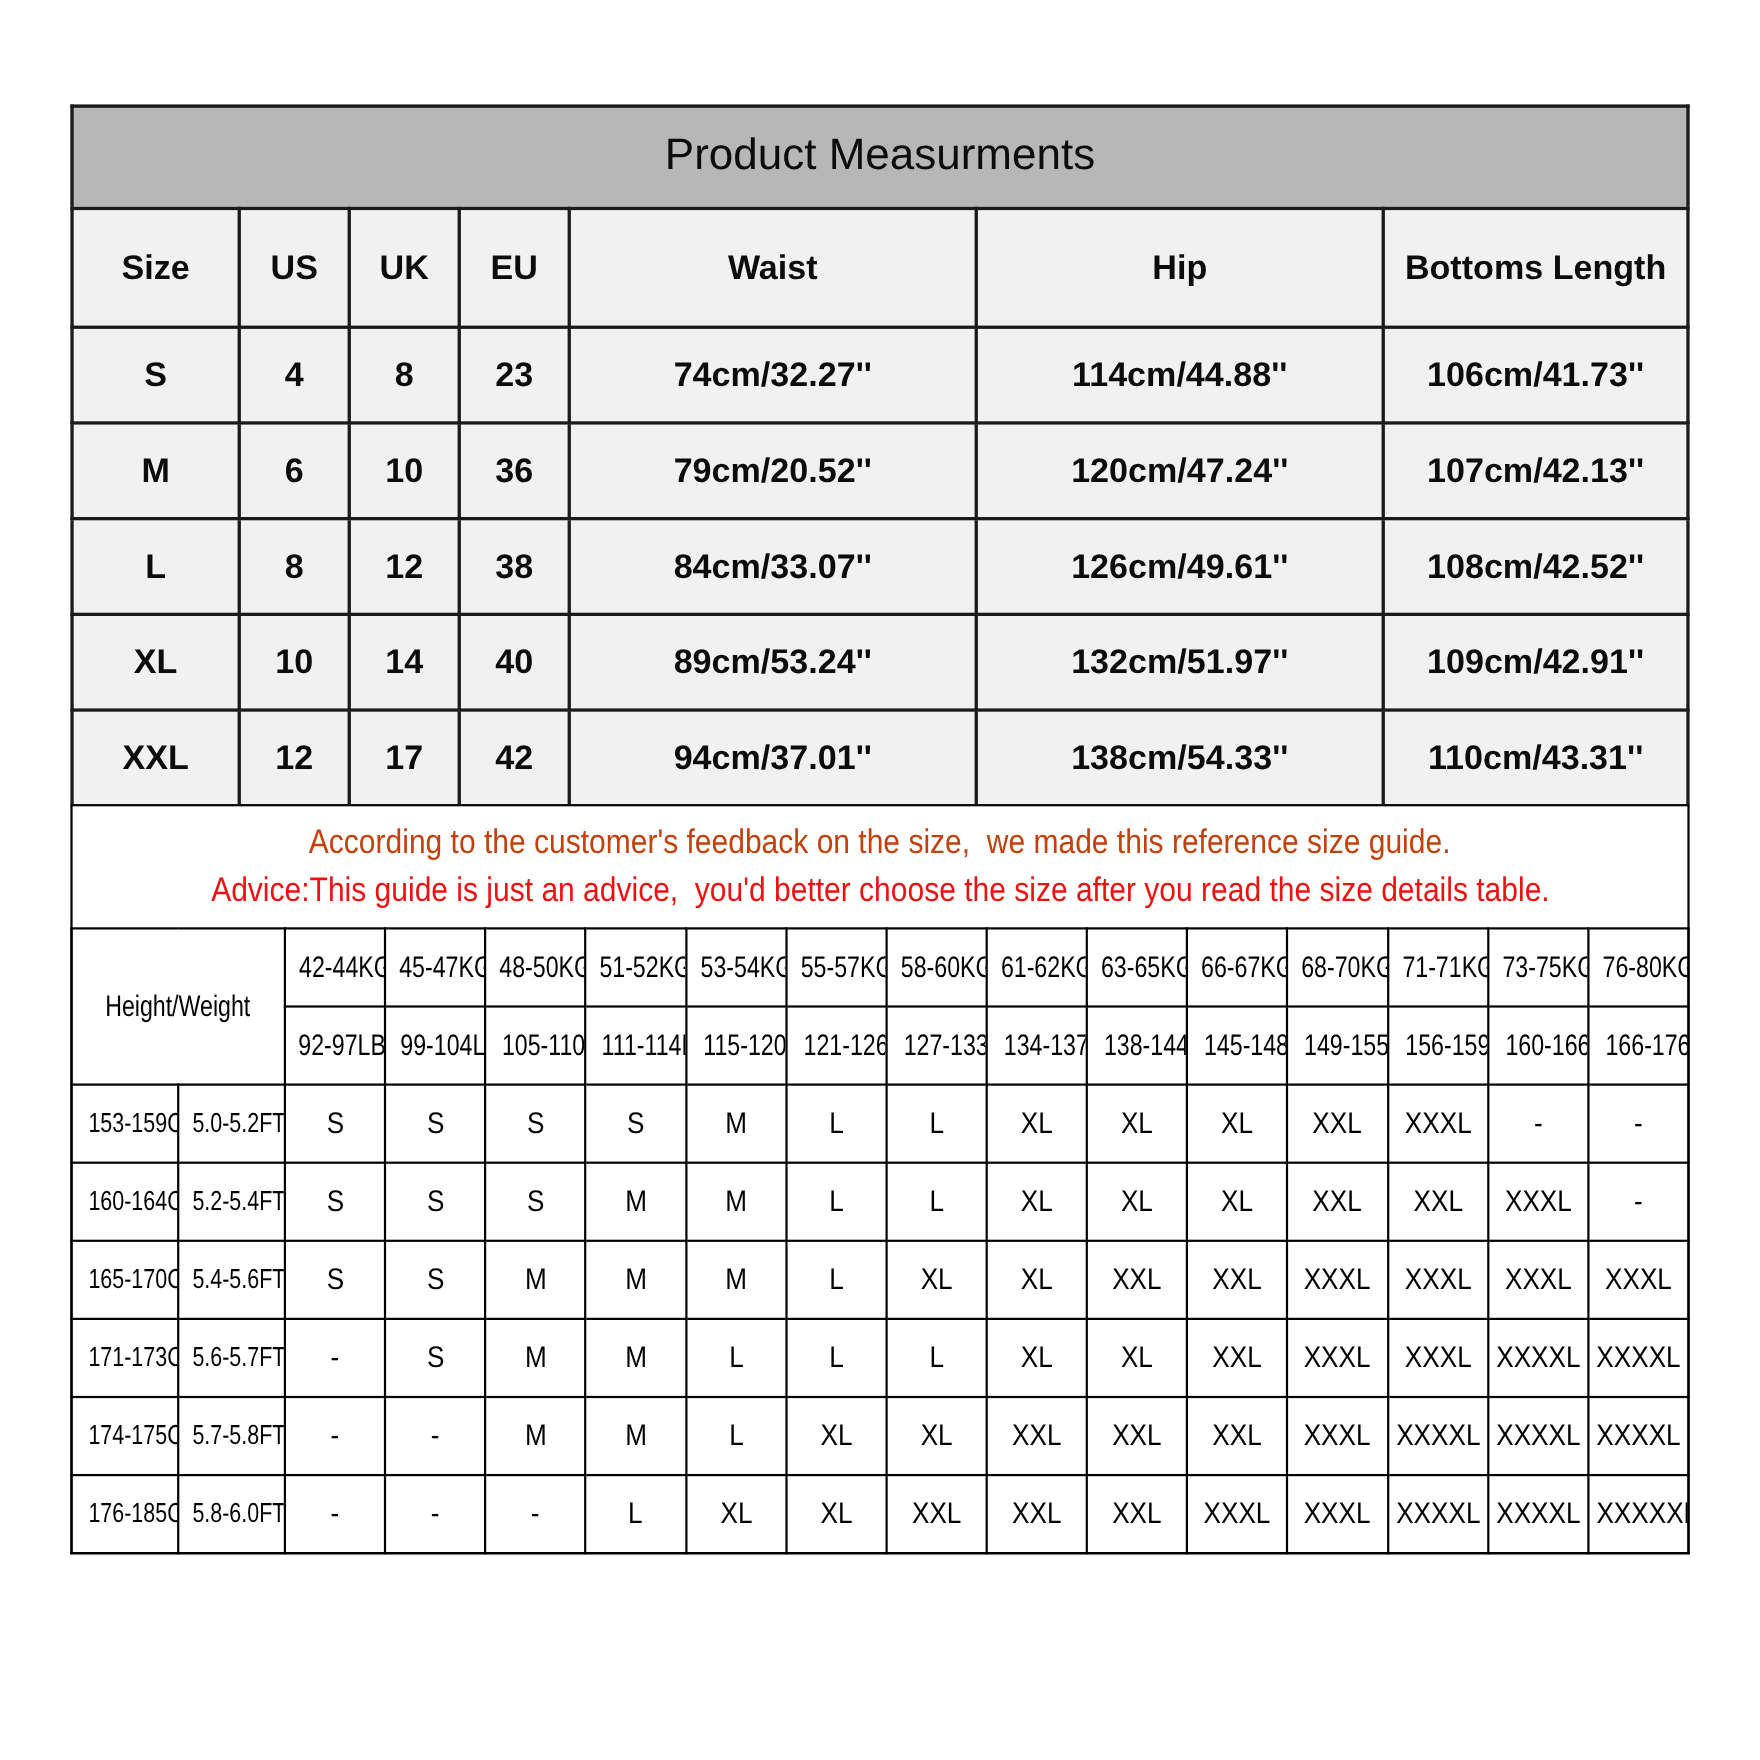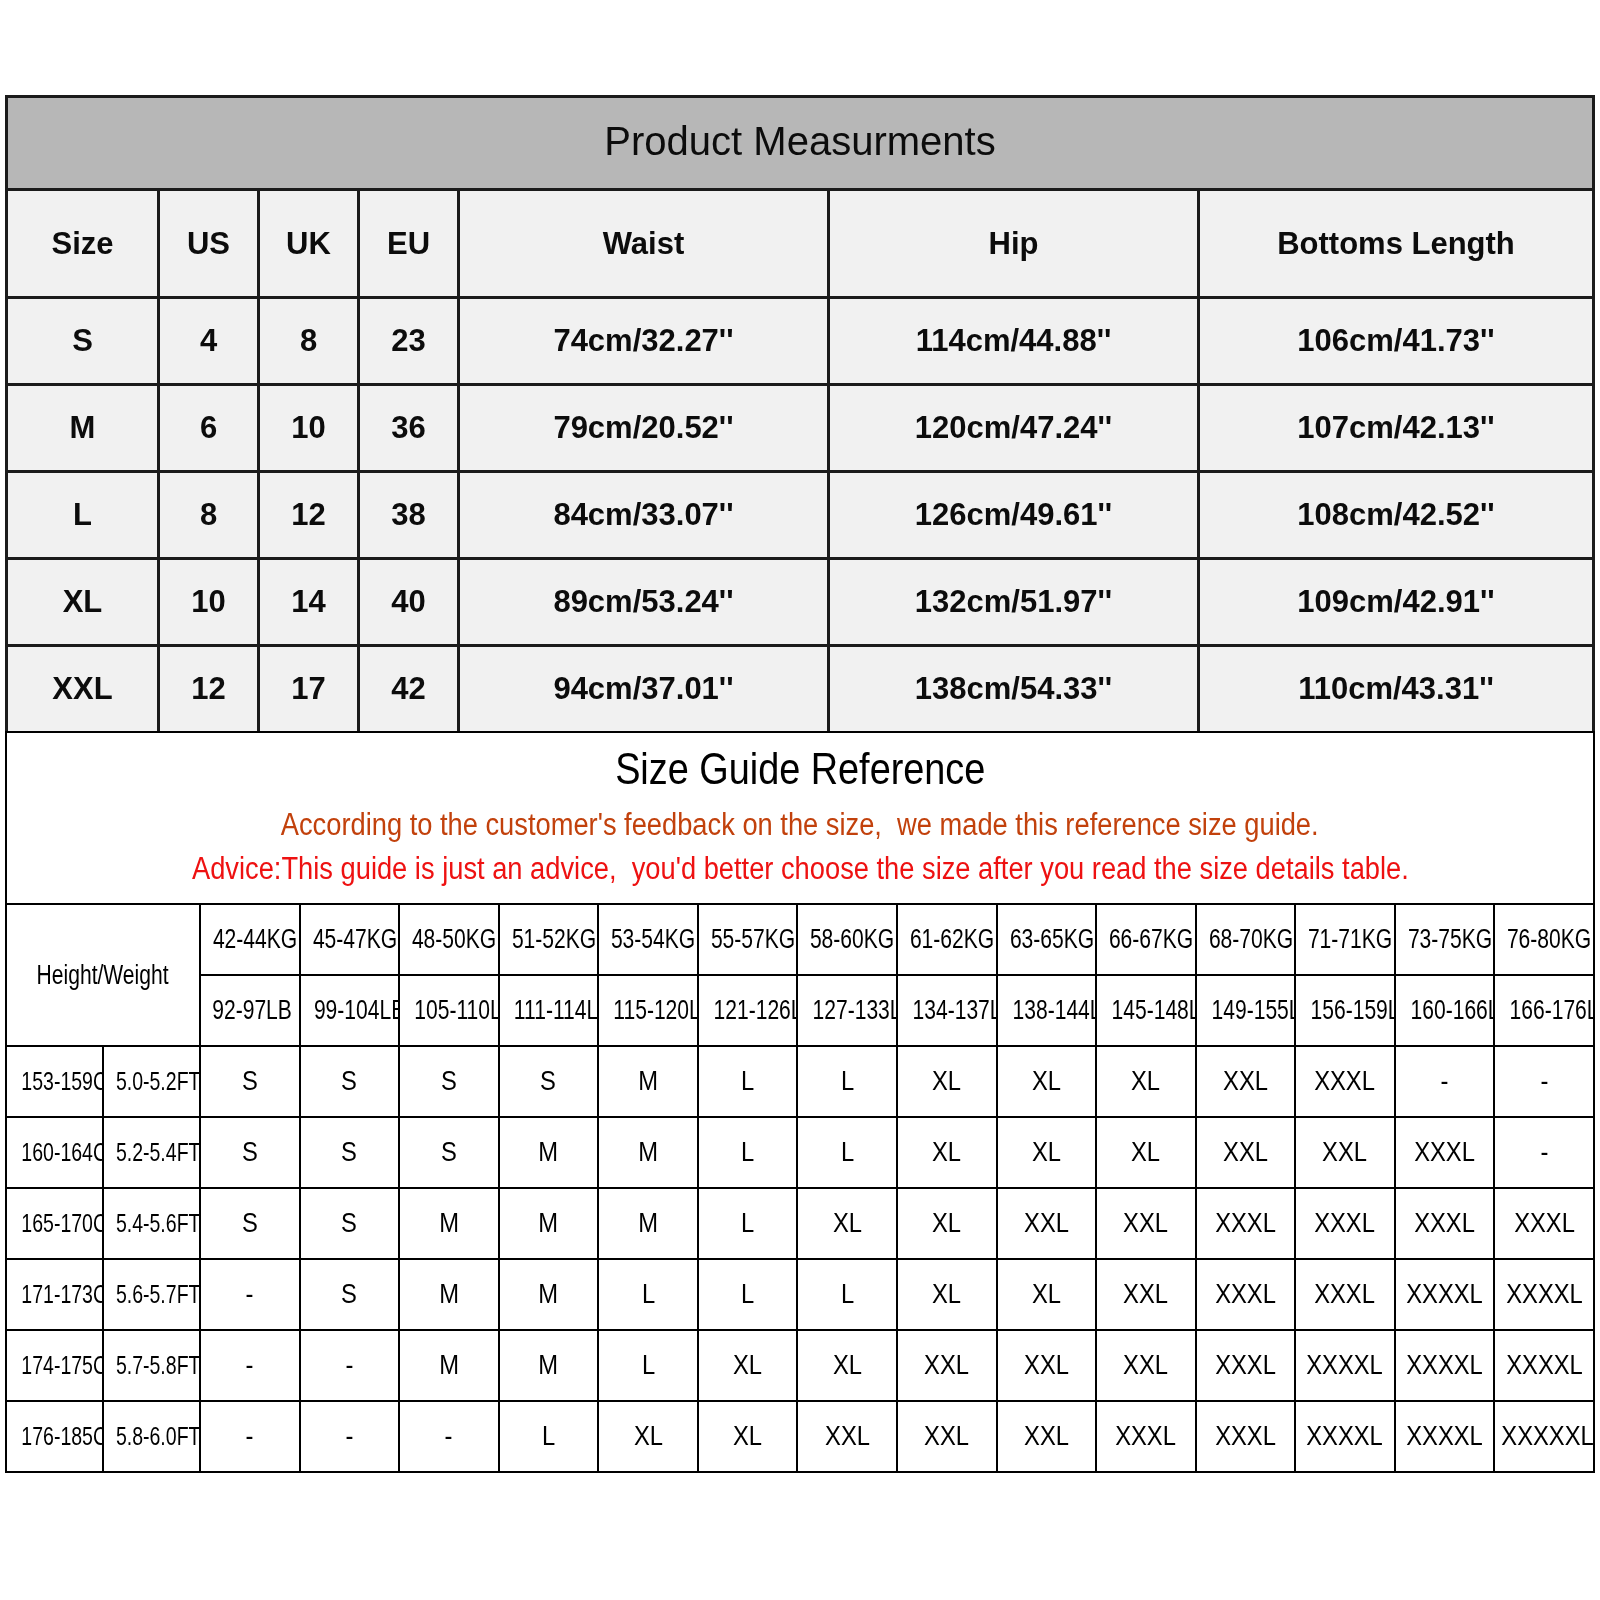--- a/index.html
+++ b/index.html
@@ -6,21 +6,21 @@
     --title-bar-bg:#b7b7b7;
     --cell-bg:#f1f1f1;
     --border-dark:#1b1b1b;
     --advice-red:#ee1111;
   }
   html,body{margin:0;padding:0;}
   body{
     width:1600px;height:1600px;background:#ffffff;overflow:hidden;
     font-family:"Liberation Sans", sans-serif;color:#0d0d0d;
   }
-  .sheet{width:1590px;margin:95px auto 0 auto;}
+  .sheet{width:1472px;margin:95px auto 0 auto;}
 
   
   .m-title{
     box-sizing:border-box;height:93px;line-height:87px;
     border:3px solid var(--border-dark);border-bottom:none;
     background:var(--title-bar-bg);
     text-align:center;font-size:40px;color:#0c0c0c;
   }
   table{border-collapse:collapse;table-layout:fixed;}
   .m-table{width:100%;}
@@ -131,23 +131,20 @@
           <td><span class="cw">17</span></td>
           <td><span class="cw">42</span></td>
           <td><span class="cw">94cm/37.01''</span></td>
           <td><span class="cw">138cm/54.33''</span></td>
           <td><span class="cw">110cm/43.31''</span></td>
         </tr>
       </tbody>
   </table>
 
   <div class="guide-box">
-    <div class="g-title">
-      <span class="tcond">Size Guide Reference</span>
-    </div>
     <div class="g-sub">
       <span class="cond2">According to the customer's feedback on the size, &nbsp;we made this reference size guide.</span>
     </div>
     <div class="g-advice">
       <span class="cond2">Advice:This guide is just an advice, &nbsp;you'd better choose the size after you read the size details table.</span>
     </div>
 
     <table class="g-table">
       <colgroup id="g-cols">
           <col style="width: 97px;">

